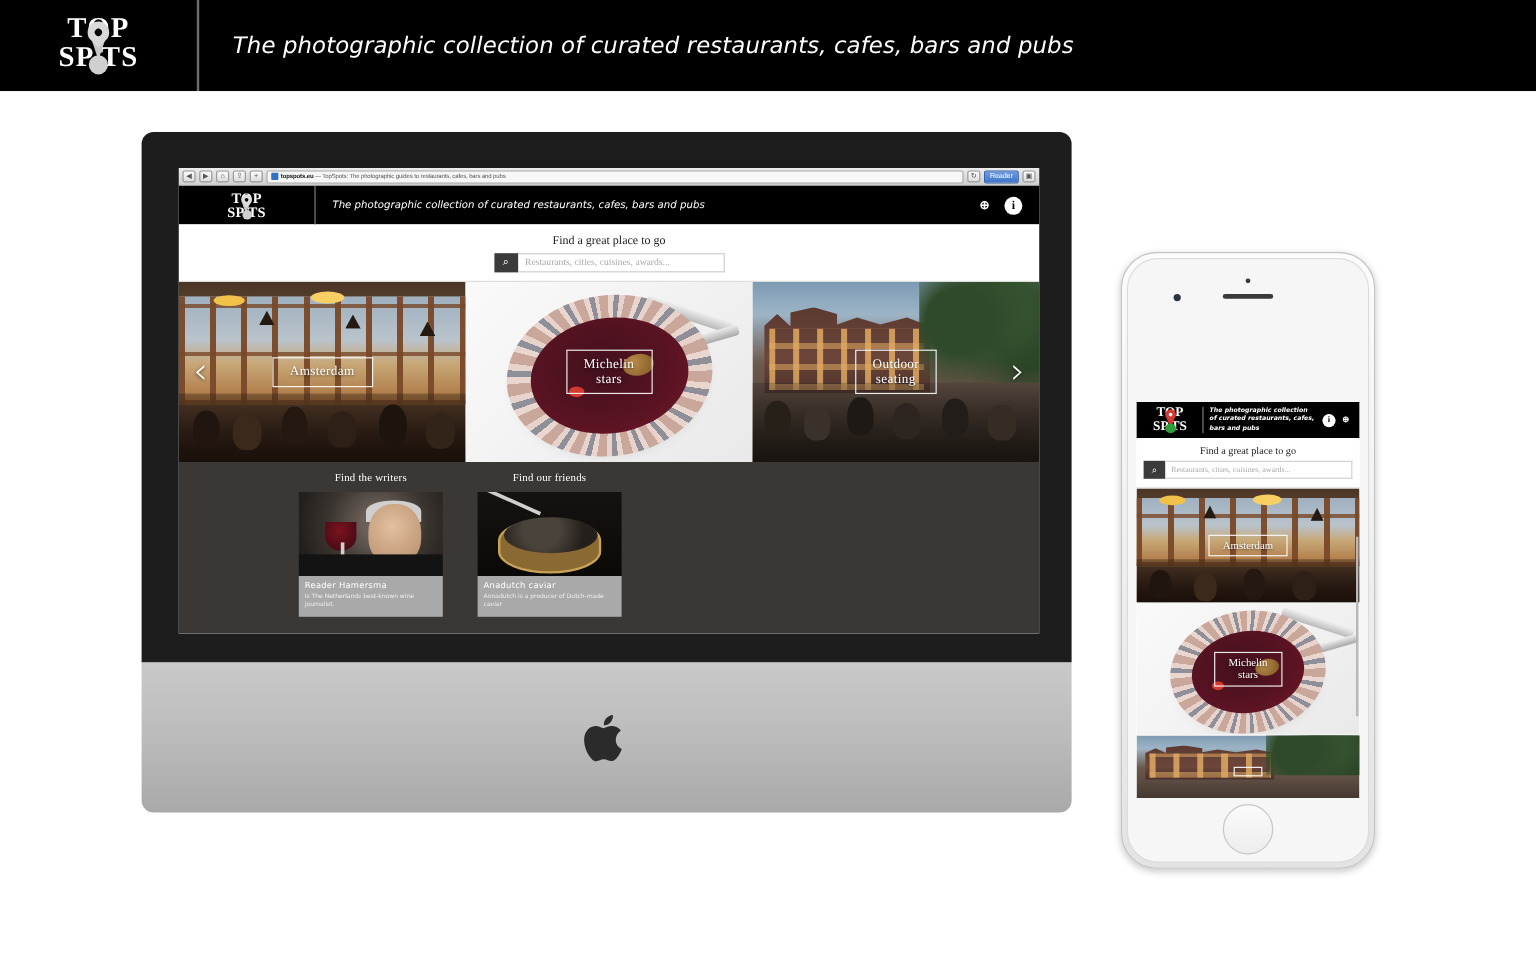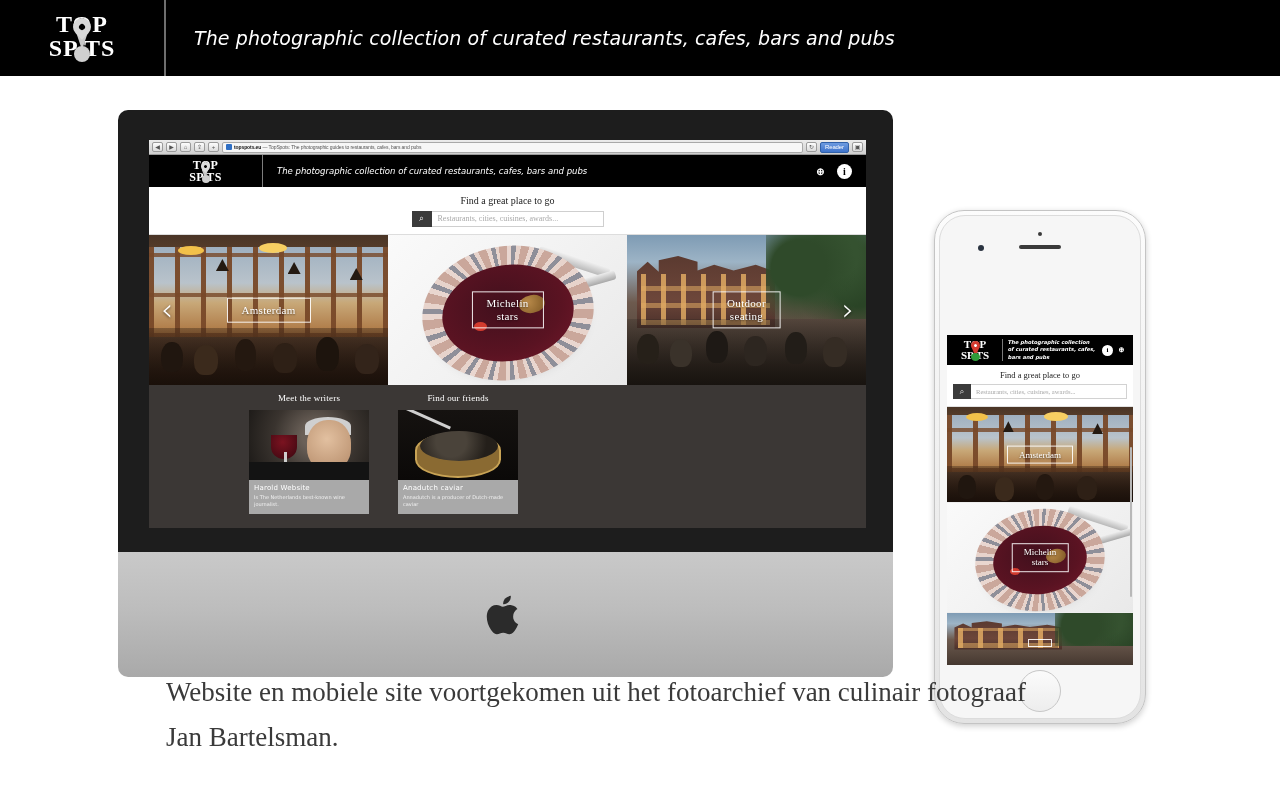--- a/index.html
+++ b/index.html
@@ -460,30 +460,30 @@
           <div class="arrow arrow-r">›</div>
           <div class="tile-label">Outdoor
 seating</div>
         </div>
       </div>
 
       <div class="lower">
         <div class="cards">
 
           <div class="card">
-            <div class="card-h">Meet the writers</div>
+            <div class="card-h">Find the writers</div>
             <div class="card-img p-writer">
               <div class="hair"></div>
               <div class="face"></div>
               <div class="glass"></div>
               <div class="stem"></div>
               <div class="suit"></div>
             </div>
             <div class="card-cap">
-              <div class="cap-t">Harold Website</div>
+              <div class="cap-t">Reader Hamersma</div>
               <div class="cap-s">Is The Netherlands best-known wine journalist.</div>
             </div>
           </div>
 
 
           <div class="card">
             <div class="card-h">Find our friends</div>
             <div class="card-img p-caviar">
               <div class="spoon"></div>
               <div class="tin"></div>
@@ -586,14 +586,13 @@
         </div>
         <div class="ip-tile-lab"></div>
       </div>
 
       <div class="ip-scroll"></div>
     </div>
 
     <div class="ip-home"></div>
   </div>
 
-  <div class="caption">Website en mobiele site voortgekomen uit het fotoarchief van culinair fotograaf Jan Bartelsman.</div>
 </div>
 
 </body></html>

